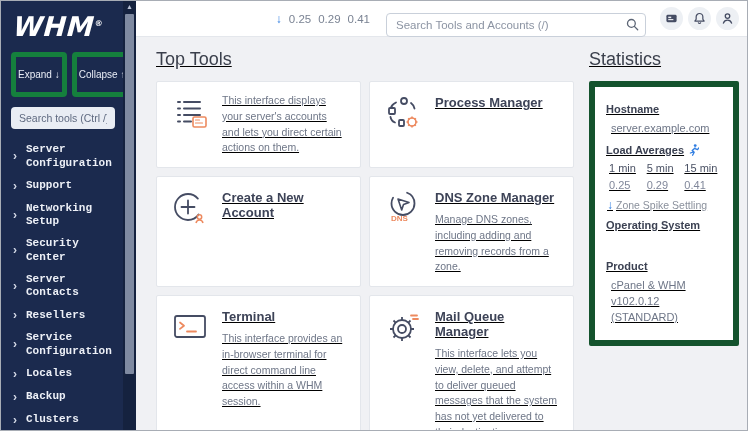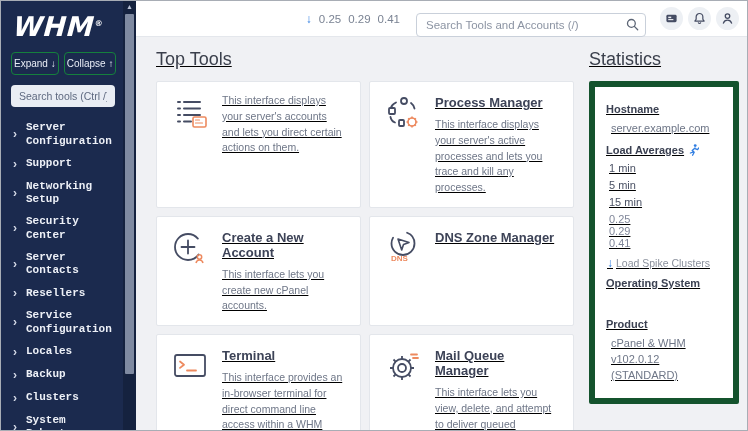--- a/index.html
+++ b/index.html
@@ -6,39 +6,39 @@
   html,body { width:748px; height:431px; overflow:hidden; }
   body { font-family:"Liberation Sans", sans-serif; background:#fff; }
   .page { position:relative; width:748px; height:431px; border:1px solid #a8adb5; background:#f0f1f4; display:flex; overflow:hidden; }
 
   
   .sidebar { position:relative; width:135px; flex-shrink:0; background:#1b2a4e; color:#edf0f7; overflow:hidden; }
   .side-inner { width:122px; }
   .logo { padding:10px 0 2px 13px; color:#fff; font-size:27px; font-weight:bold; font-style:italic; letter-spacing:.5px; transform:skewX(-4deg); font-family:"DejaVu Sans", sans-serif; }
   .logo sup { font-size:8px; font-style:normal; }
   .side-btns { display:flex; gap:5px; padding:8px 8px 8px 10px; }
-  .side-btn { flex:1; background:transparent; border:1px solid #15803d; border-radius:4px; color:#e9edf6; font-size:10px; padding:5px 2px; cursor:pointer; font-family:inherit; white-space:nowrap; }
+  .side-btn { flex:1; background:transparent; border:5px solid #15803d; border-radius:4px; color:#e9edf6; font-size:10px; padding:12px 2px; cursor:pointer; font-family:inherit; white-space:nowrap; }
   .side-search { padding:2px 8px 6px 10px; }
   .side-search input { width:100%; border:none; border-radius:4px; background:#e9edf4; font-size:10.5px; padding:5px 8px; color:#3c4254; outline:none; font-family:inherit; }
   .side-search input::placeholder { color:#5f6a80; }
   .nav { margin-top:4px; }
   .nav-item { display:flex; align-items:center; gap:9px; padding:4px 4px 4px 12px; cursor:pointer; font-size:11px; font-weight:bold; color:#edf0f7; line-height:1.25; }
   .nav-item .chev { color:#d3d9e6; font-size:12px; font-weight:bold; flex-shrink:0; }
   .nav-item .lbl { max-width:84px;font-family:Liberation Mono, monospace; }
   
   .sb-scroll { position:absolute; top:0; right:0; width:13px; height:100%; background:#15223f; }
   .sb-up { height:12px; text-align:center; font-size:7px; line-height:12px; color:#b6bfd2; cursor:pointer; }
   .sb-thumb { position:absolute; top:13px; left:2px; width:9px; height:360px; background:#7f8aa1; border-radius:1px; cursor:grab; }
 
   
   .main { flex:1; display:flex; flex-direction:column; min-width:0; background:#f0f1f4; }
   .topbar { height:36px; flex-shrink:0; background:#fff; border-bottom:1px solid #e4e7ec; display:flex; align-items:center; padding:0 8px 0 20px; }
   .load-group { margin-left:auto; display:flex; align-items:center; gap:7px; font-size:11.5px; color:#7a8393; }
   .blue-arr { color:#2f7de1; font-size:12px; }
-  .search-wrap { position:relative; width:230px; margin:12px 14px 0 16px; }
+  .search-wrap { position:relative; width:260px; margin:12px 14px 0 16px; }
   .search-wrap input { width:100%; height:24px; border:1px solid #c9d0da; border-radius:4px; padding:0 26px 0 9px; font-size:11.5px; color:#3c4254; outline:none; font-family:inherit; background:#fff; }
   .search-wrap input::placeholder { color:#8c94a3; }
   .search-wrap .mag { position:absolute; right:7px; top:5px; }
   .icon-btns { display:flex; gap:5px; }
   .circle-btn { width:23px; height:23px; border-radius:50%; background:#edf0f4; border:none; display:flex; align-items:center; justify-content:center; cursor:pointer; }
 
   .content { flex:1; padding:8px 8px 0 20px; overflow:hidden;text-decoration:underline; }
   .content-cols { display:flex; gap:15px; }
   .left-col { flex:1; min-width:0; }
   .stats-col { width:150px; flex-shrink:0; }
@@ -46,21 +46,21 @@
   .cards-grid { display:grid; grid-template-columns:1fr 1fr; gap:8px; }
   .card { background:#fff; border:1px solid #e3e6eb; border-radius:2px; padding:11px 13px; display:flex; gap:12px; cursor:pointer; }
   .card-icon { width:40px; height:40px; flex-shrink:0; }
   .card-title { font-size:13px; font-weight:bold; color:#3d4357; margin:2px 0 7px; }
   .card-desc { font-size:10.5px; color:#6e7687; line-height:1.5; }
 
   .stats-card { background:#fff; border:6px solid #14532d; border-radius:2px; padding:9px 11px 14px; font-size:11px; }
   .stat-label { font-weight:bold; color:#3b4152; margin:7px 0 6px; font-size:11px; display:flex; align-items:center; gap:5px; }
   .stat-value { color:#6e7687; padding-left:5px; line-height:1.45; }
   .load-table { padding-left:3px; }
-  .load-row { display:flex; gap:0;flex-direction:column; }
+  .load-row { display:flex; gap:0; }
   .load-row span { width:40px; }
   .load-row.head span { color:#4a5164; margin-bottom:5px; }
   .load-row.vals span { color:#80879a; }
   .load-spike { margin:7px 0 2px 1px; color:#8a909c; font-size:10.5px; display:flex; align-items:center; gap:3px; cursor:pointer; }
   .os-gap { height:16px; }
 </style>
 </head>
 <body>
 
 <div class="page">
@@ -208,47 +208,46 @@
                   <path d="M7.5 24c.5 3 2 4.5 4.5 5.5" stroke-linecap="round"></path>
                   <path d="M28 10c2 1.5 3 3 3.5 5.5" stroke-linecap="round"></path>
                 </g>
                 <g stroke="#ed8a5f" stroke-width="1.6" fill="none">
                   <circle cx="29" cy="29" r="4"></circle>
                   <path d="M29 23.5v2M29 32.5v2M23.5 29h2M32.5 29h2M25.2 25.2l1.4 1.4M31.4 31.4l1.4 1.4M32.8 25.2l-1.4 1.4M26.6 31.4l-1.4 1.4"></path>
                 </g>
               </svg>
               <div>
                 <div class="card-title">Process Manager</div>
-                <div class="card-desc">This interface displays your server's active processes and lets you trace and kill any processes.</div>
               </div>
             </div>
 
             <div class="card">
               <svg class="card-icon" viewBox="0 0 40 40">
                 <circle cx="18" cy="19" r="13" fill="none" stroke="#454c63" stroke-width="1.8" stroke-dasharray="64 18" stroke-dashoffset="-8" stroke-linecap="round"></circle>
                 <path d="M18 12.5v13M11.5 19h13" stroke="#454c63" stroke-width="1.8" stroke-linecap="round"></path>
                 <g stroke="#ed8a5f" stroke-width="1.5" fill="none">
                   <circle cx="29.5" cy="29" r="2.2"></circle>
                   <path d="M26 35c.5-2 2-3 3.5-3s3 1 3.5 3"></path>
                 </g>
               </svg>
               <div>
                 <div class="card-title">Create a New Account</div>
-                <div class="card-desc">This interface lets you create new cPanel accounts.</div>
               </div>
             </div>
 
             <div class="card">
               <svg class="card-icon" viewBox="0 0 40 40">
                 <circle cx="20" cy="15.5" r="11.5" fill="none" stroke="#454c63" stroke-width="1.8" stroke-dasharray="56 16" stroke-dashoffset="14" stroke-linecap="round"></circle>
                 <path d="M15 11l11 3.5-5.5 2-1.8 5.5z" fill="none" stroke="#454c63" stroke-width="1.6" stroke-linejoin="round"></path>
                 <text x="8" y="33" font-size="8" font-weight="bold" fill="#ed8a5f" font-family="Liberation Sans, sans-serif">DNS</text>
               </svg>
               <div>
                 <div class="card-title">DNS Zone Manager</div>
+                <div class="card-desc">Manage DNS zones, including adding and removing records from a zone.</div>
               </div>
             </div>
 
             <div class="card">
               <svg class="card-icon" viewBox="0 0 40 40">
                 <rect x="5" y="9" width="30" height="21" rx="2" fill="none" stroke="#454c63" stroke-width="1.8"></rect>
                 <path d="M10 15.5l4 3.2-4 3.2" fill="none" stroke="#ed8a5f" stroke-width="1.8" stroke-linecap="round" stroke-linejoin="round"></path>
                 <path d="M17 24.5h9" stroke="#ed8a5f" stroke-width="1.8" stroke-linecap="round"></path>
               </svg>
               <div>
@@ -295,21 +294,21 @@
                 <span>15 min</span>
               </div>
               <div class="load-row vals">
                 <span>0.25</span>
                 <span>0.29</span>
                 <span>0.41</span>
               </div>
             </div>
             <div class="load-spike">
               <span class="blue-arr">↓</span>
-              <span>Load Spike Clusters</span>
+              <span>Zone Spike Settling</span>
             </div>
 
             <div class="stat-label">Operating System</div>
             <div class="os-gap"></div>
 
             <div class="stat-label">Product</div>
             <div class="stat-value">cPanel &amp; WHM v102.0.12 (STANDARD)</div>
           </div>
         </aside>
       </div>

